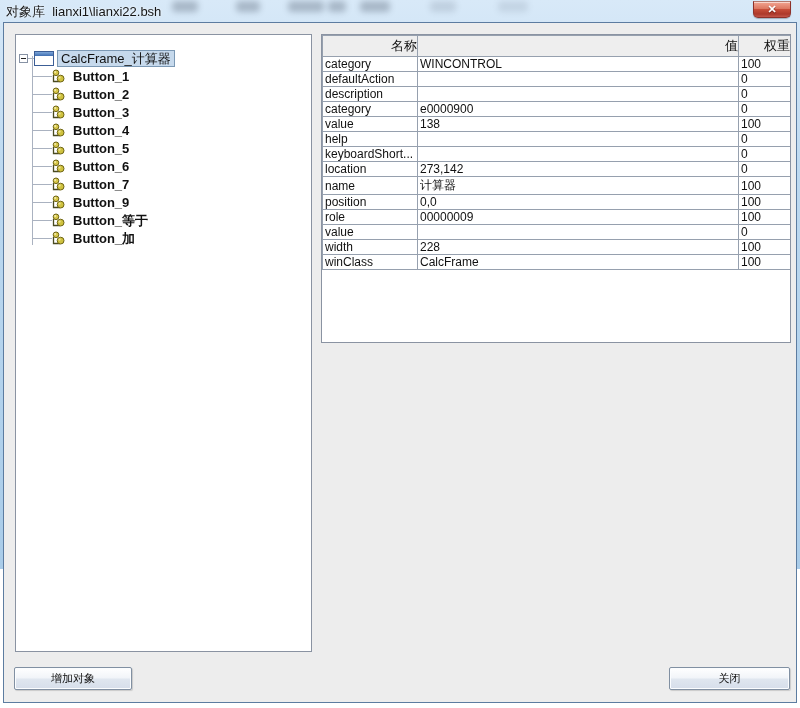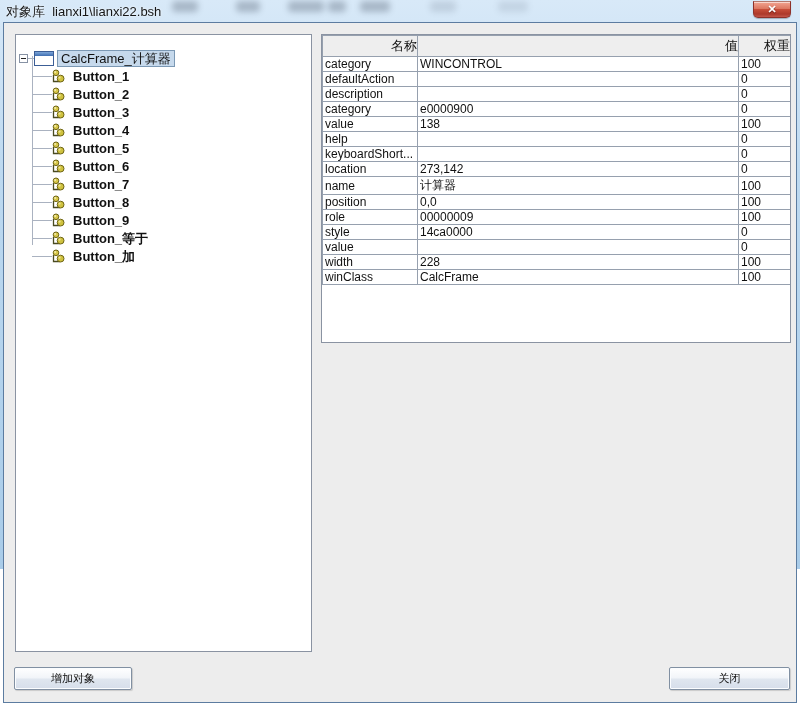--- a/index.html
+++ b/index.html
@@ -201,31 +201,20 @@
         </div>
         <div class="trow child-row">
           <span class="stub"></span>
           <svg class="obj-icon" width="13" height="14" viewBox="0 0 13 14">
               <path d="M1.5 6 L1.5 12.5 L8 12.5" fill="none" stroke="#4a4a20" stroke-width="1.3"></path>
               <circle cx="4" cy="3.8" r="2.8" fill="#d8c84a" stroke="#6e6414"></circle>
               <circle cx="8.6" cy="9.6" r="3.4" fill="#cfc23f" stroke="#6e6414"></circle>
               <circle cx="3.2" cy="3" r="1" fill="#f2ecb0"></circle>
               <circle cx="7.6" cy="8.6" r="1.1" fill="#ece39a"></circle>
             </svg>
-          <span class="child-label">Button_8</span>
-        </div>
-        <div class="trow child-row">
-          <span class="stub"></span>
-          <svg class="obj-icon" width="13" height="14" viewBox="0 0 13 14">
-              <path d="M1.5 6 L1.5 12.5 L8 12.5" fill="none" stroke="#4a4a20" stroke-width="1.3"></path>
-              <circle cx="4" cy="3.8" r="2.8" fill="#d8c84a" stroke="#6e6414"></circle>
-              <circle cx="8.6" cy="9.6" r="3.4" fill="#cfc23f" stroke="#6e6414"></circle>
-              <circle cx="3.2" cy="3" r="1" fill="#f2ecb0"></circle>
-              <circle cx="7.6" cy="8.6" r="1.1" fill="#ece39a"></circle>
-            </svg>
           <span class="child-label">Button_9</span>
         </div>
         <div class="trow child-row">
           <span class="stub"></span>
           <svg class="obj-icon" width="13" height="14" viewBox="0 0 13 14">
               <path d="M1.5 6 L1.5 12.5 L8 12.5" fill="none" stroke="#4a4a20" stroke-width="1.3"></path>
               <circle cx="4" cy="3.8" r="2.8" fill="#d8c84a" stroke="#6e6414"></circle>
               <circle cx="8.6" cy="9.6" r="3.4" fill="#cfc23f" stroke="#6e6414"></circle>
               <circle cx="3.2" cy="3" r="1" fill="#f2ecb0"></circle>
               <circle cx="7.6" cy="8.6" r="1.1" fill="#ece39a"></circle>
@@ -310,25 +299,20 @@
               <td>position</td>
               <td>0,0</td>
               <td>100</td>
             </tr>
           <tr>
               <td>role</td>
               <td>00000009</td>
               <td>100</td>
             </tr>
           <tr>
-              <td>style</td>
-              <td>14ca0000</td>
-              <td>0</td>
-            </tr>
-          <tr>
               <td>value</td>
               <td></td>
               <td>0</td>
             </tr>
           <tr>
               <td>width</td>
               <td>228</td>
               <td>100</td>
             </tr>
           <tr>

